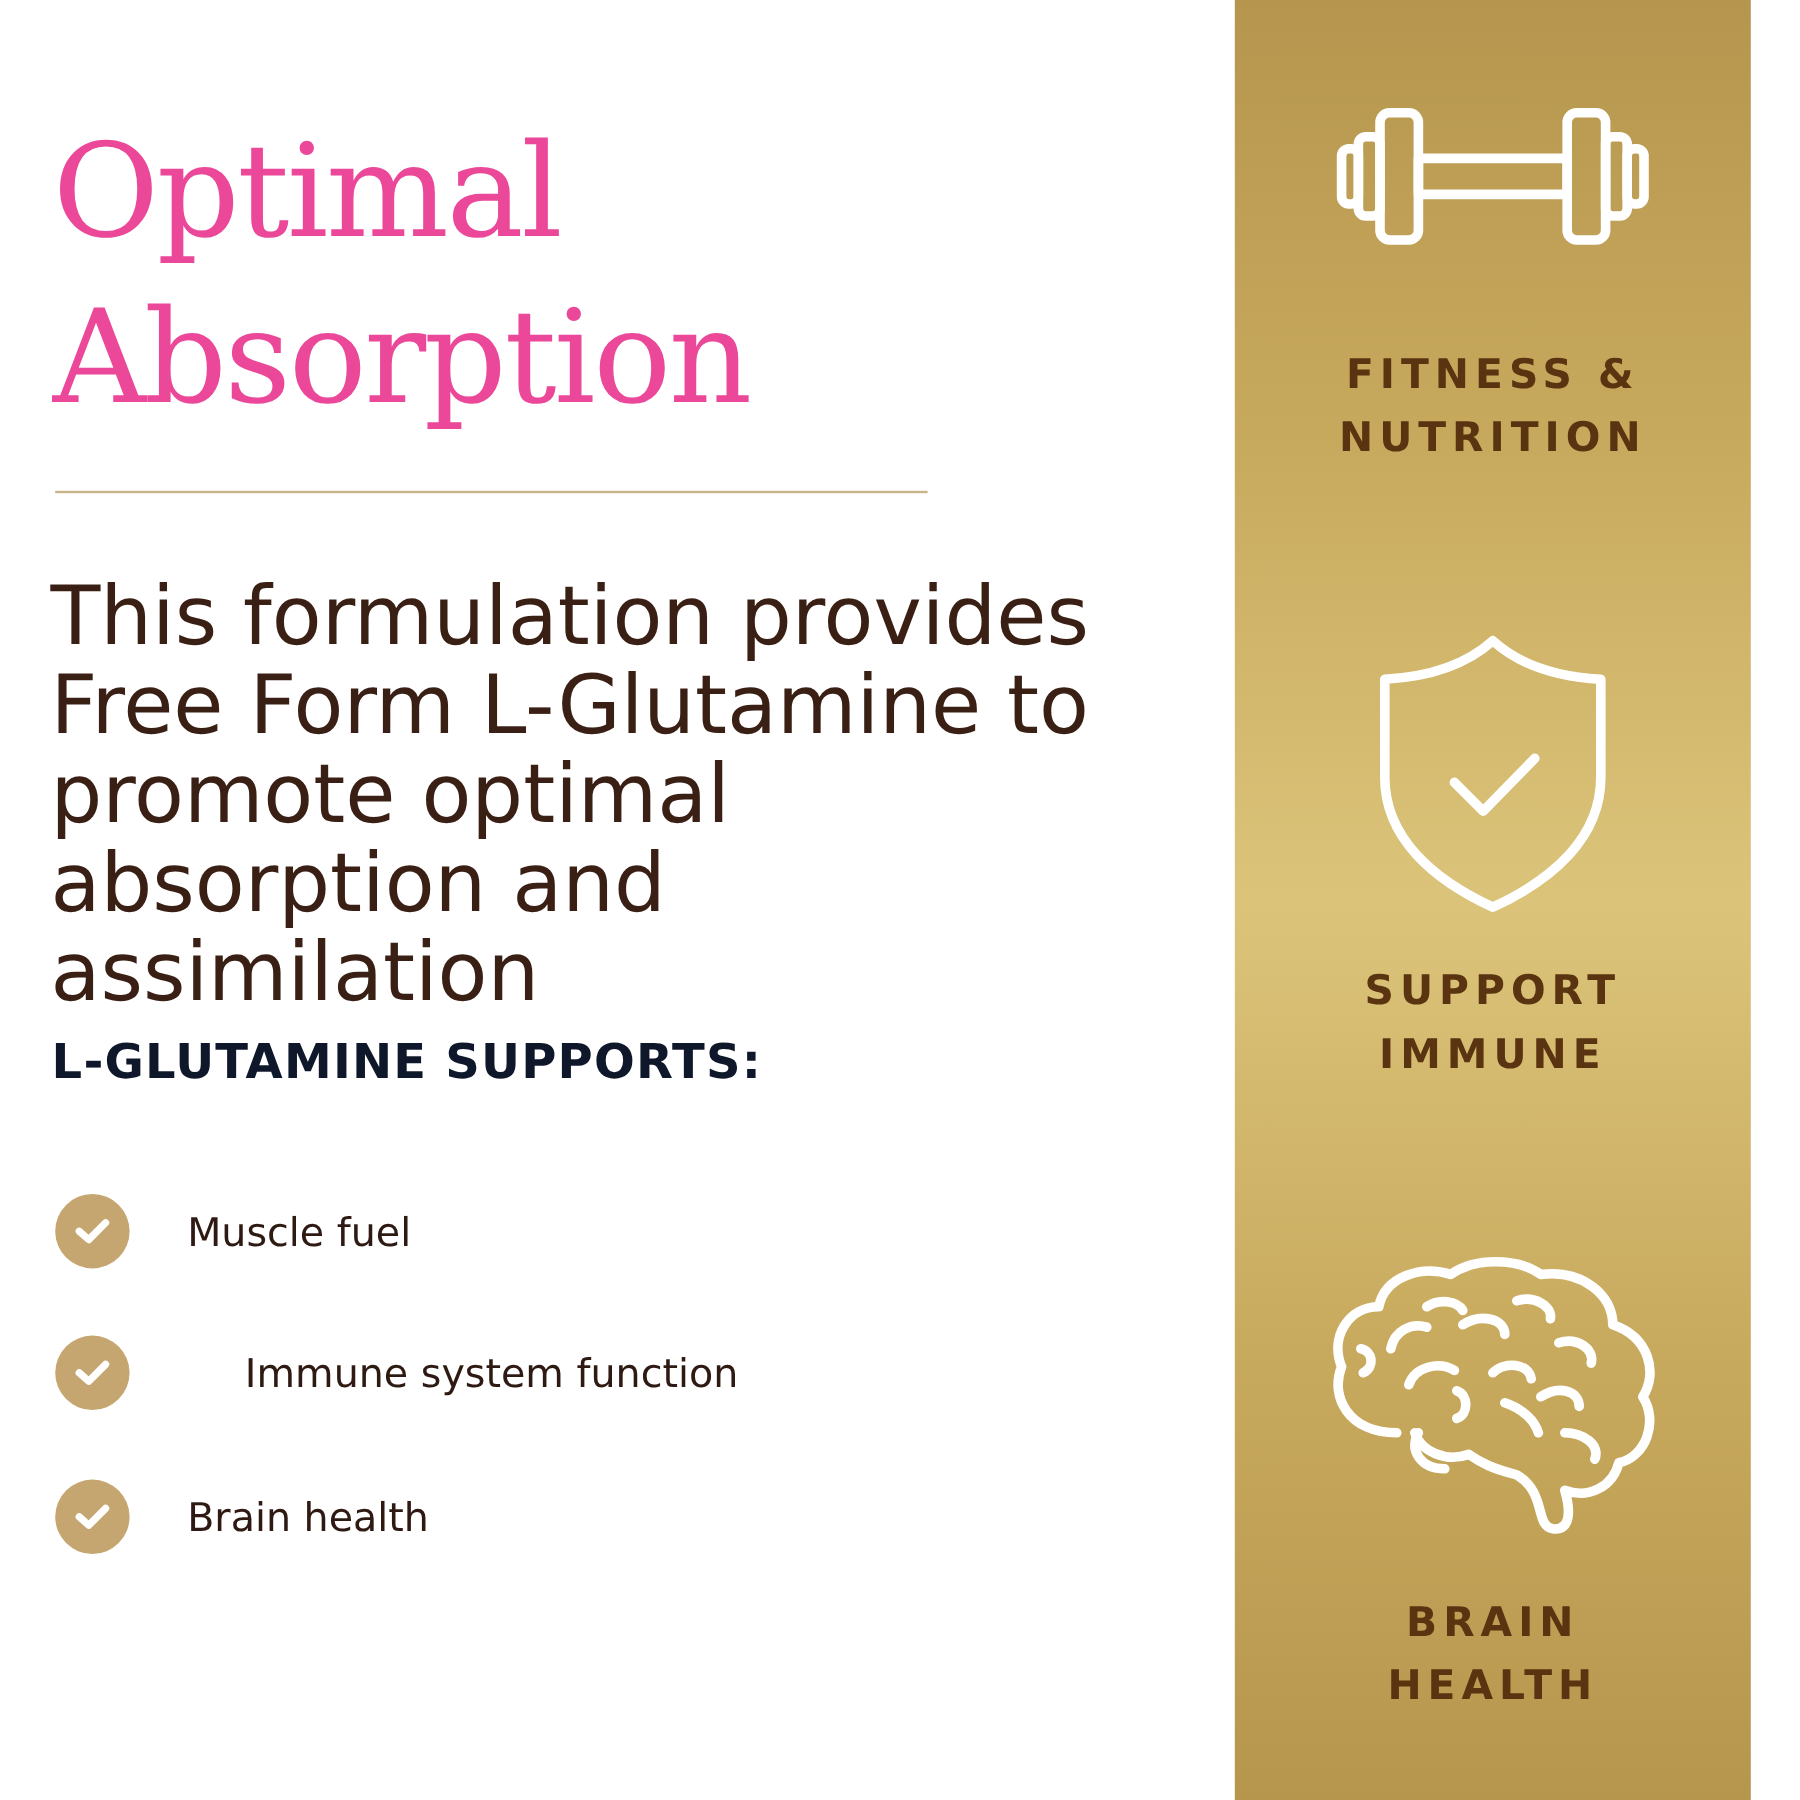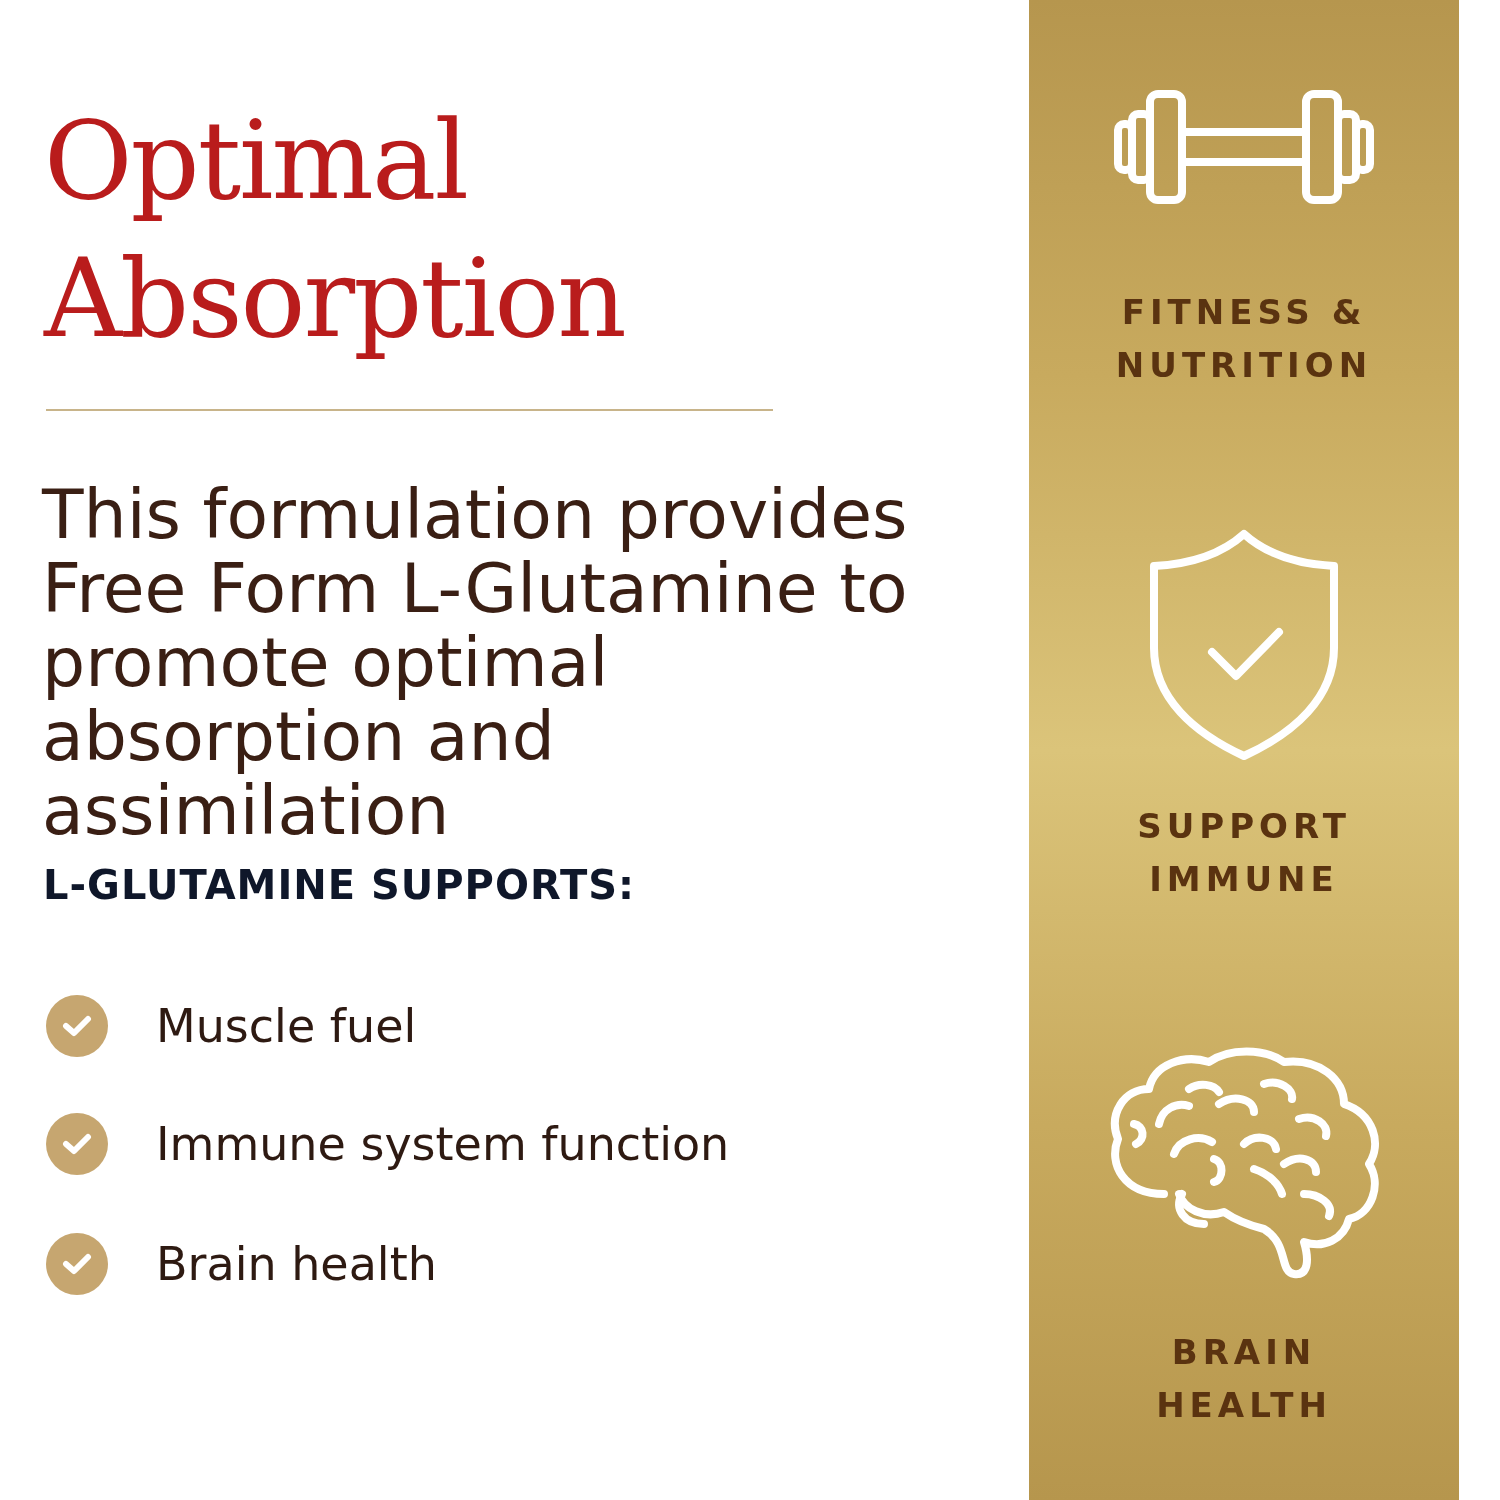--- a/index.html
+++ b/index.html
@@ -1,25 +1,25 @@
 <!DOCTYPE html>
 <html><head>
 <meta charset="utf-8">
 <style>
   html, body { margin:0; padding:0; }
   body { width:1500px; height:1500px; background:#ffffff; position:relative; overflow:hidden; }
   .left { position:absolute; left:0; top:0; width:1030px; height:1500px; }
-  .title { position:absolute; left:44px; top:92px; font-family:"DejaVu Serif", serif; font-size:108px; line-height:138px; color:#b91c1c; letter-spacing:-2px; margin:0; font-weight:normal; }
+  .title { position:absolute; left:44px; top:92px; font-family:"DejaVu Serif", serif; font-size:108px; line-height:138px; color:#ec4899; letter-spacing:-2px; margin:0; font-weight:normal; }
   .rule { position:absolute; left:46px; top:409px; width:727px; height:2px; background:#c8b48a; }
   .desc { position:absolute; left:42px; top:478px; width:900px; font-family:"DejaVu Sans", sans-serif; font-size:68px; line-height:74px; color:#3a1f14; margin:0; }
   .sub { position:absolute; left:43px; top:862px; font-family:"DejaVu Sans", sans-serif; font-weight:bold; font-size:40px; color:#0f172a; letter-spacing:1px; }
   .list { position:absolute; left:46px; top:994px; }
   .item { position:absolute; left:0; width:900px; height:64px; display:flex; align-items:center; }
   .check { width:62px; height:62px; border-radius:50%; background:#c6a670; display:flex; align-items:center; justify-content:center; }
-  .item-label { margin-left:48px; font-family:"DejaVu Sans", sans-serif; font-size:46px; color:#2e1a12; }
+  .item-label { margin-left:48px; font-family:"DejaVu Sans", sans-serif; font-size:33px; color:#2e1a12; }
   .band { position:absolute; left:1029px; top:0; width:430px; height:1500px;
     background:linear-gradient(180deg,#b6964e 0%,#c8aa5e 25%,#dbc47a 50%,#c8aa5e 75%,#b6964d 100%); }
   .feature { position:absolute; left:0; width:430px; text-align:center; }
   .feature-label { font-family:"DejaVu Sans", sans-serif; font-weight:bold; font-size:34px; line-height:53px; letter-spacing:5px; color:#5a3310; }
   .icon { display:block; margin:0 auto; }
 </style>
 </head>
 <body>
 
 <div class="left">
@@ -33,21 +33,21 @@
 
   <div class="list">
     <div class="item" style="top:0px;">
       <span class="check">
         <svg width="30" height="24" viewBox="0 0 30 24">
             <path d="M4 12 L12 19 L26 5" fill="none" stroke="#fff" stroke-width="6" stroke-linecap="round" stroke-linejoin="round"></path>
           </svg>
       </span>
       <span class="item-label">Muscle fuel</span>
     </div>
-    <div class="item" style="top:118px;">
+    <div class="item" style="top:118px;gap:48px;">
       <span class="check">
         <svg width="30" height="24" viewBox="0 0 30 24">
             <path d="M4 12 L12 19 L26 5" fill="none" stroke="#fff" stroke-width="6" stroke-linecap="round" stroke-linejoin="round"></path>
           </svg>
       </span>
       <span class="item-label">Immune system function</span>
     </div>
     <div class="item" style="top:238px;align-items:center;">
       <span class="check">
         <svg width="30" height="24" viewBox="0 0 30 24">

